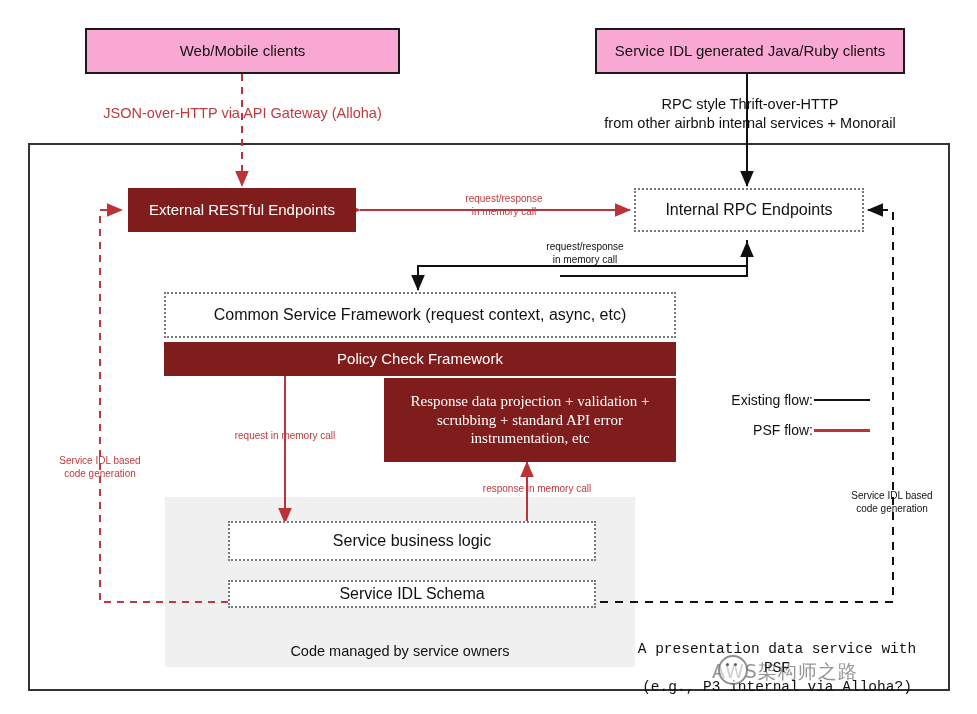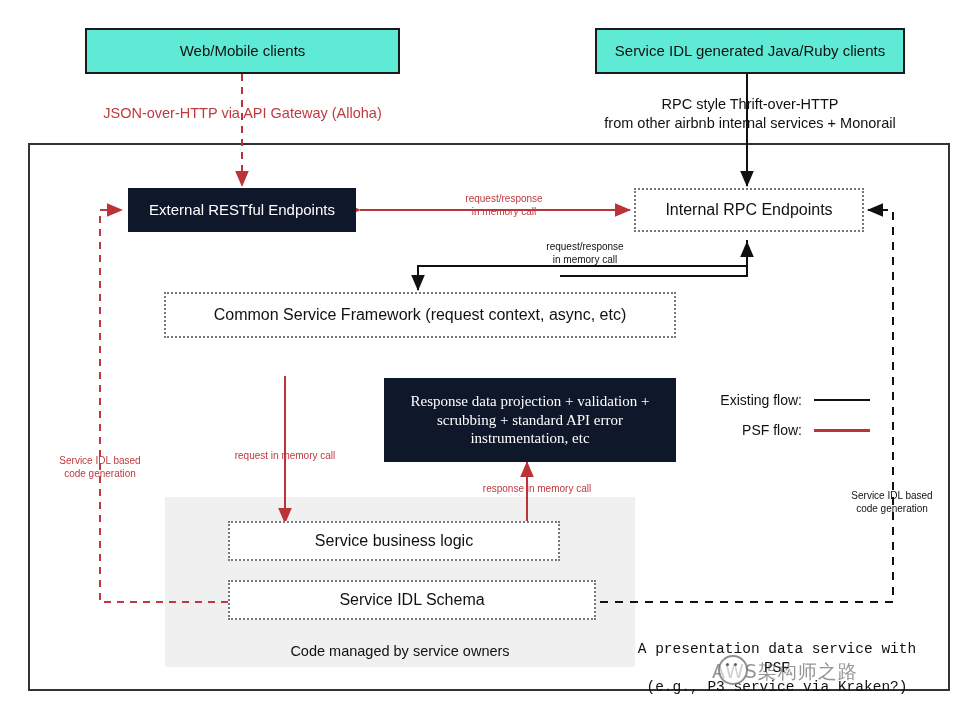--- a/index.html
+++ b/index.html
@@ -29,26 +29,26 @@
     position: absolute;
     box-sizing: border-box;
     display: flex;
     align-items: center;
     justify-content: center;
     text-align: center;
     line-height: 1.25;
   }
   .box-solid-black {
     border: 2px solid #1a1a1a;
-    background: #5eead4;
+    background: #f9a8d4;
     color: #111111;
     font-size: 15px;
   }
   .box-red {
-    background: #0f172a;
+    background: #7f1d1d;
     color: #ffffff;
     font-size: 15px;
   }
   .box-dotted {
     border: 2px dotted #777777;
     background: #ffffff;
     color: #111111;
     font-size: 16px;
   }
   .panel-gray {
@@ -67,21 +67,21 @@
   .legend {
     position: absolute;
     font-size: 14px;
     color: #111111;
     text-align: right;
   }
   .legend-row {
     display: flex;
     align-items: center;
     justify-content: flex-end;
-    gap: 12px;
+    gap: 1px;
     margin-bottom: 14px;
   }
   .legend-line {
     display: inline-block;
     width: 56px;
     height: 0;
   }
   .legend-line.black { border-top: 2.5px solid #111111; }
   .legend-line.red { border-top: 3px solid #b93338; }
   .outer-frame {
@@ -184,26 +184,29 @@
 
   <div class="label label-black" style="left:505px; top:240px; width:160px;">
     <div>request/response</div>
     <div>in memory call</div>
   </div>
 
   <div class="node box-dotted" style="left:164px; top:292px; width:512px; height:46px;">
     <span>Common Service Framework (request context, async, etc)</span>
   </div>
 
+  <div class="node box-red" style="left:164px; top:342px; width:512px; height:34px;">
+    <span>Policy Check Framework</span>
+  </div>
 
   <div class="node box-red" style="left:384px; top:378px; width:292px; height:84px; padding:0 14px;font-family:Liberation Serif, serif;">
     <span>Response data projection + validation + scrubbing + standard API error instrumentation, etc</span>
   </div>
 
-  <div class="label label-red" style="left:200px; top:449px; width:170px;">
+  <div class="label label-red" style="left:200px; top:429px; width:170px;">
     <span>request in memory call</span>
   </div>
 
   <div class="label label-red" style="left:447px; top:482px; width:180px;">
     <span>response in memory call</span>
   </div>
 
   <div class="label label-red" style="left:22px; top:454px; width:156px;">
     <div>Service IDL based</div>
     <div>code generation</div>
@@ -218,35 +221,35 @@
     <div class="legend-row">
       <span>Existing flow:</span>
       <span class="legend-line black"></span>
     </div>
     <div class="legend-row">
       <span>PSF flow:</span>
       <span class="legend-line red"></span>
     </div>
   </div>
 
-  <div class="node box-dotted" style="left:228px; top:521px; width:332px; height:40px;">
+  <div class="node box-dotted" style="left:228px; top:521px; width:368px; height:40px;">
     <span>Service business logic</span>
   </div>
 
-  <div class="node box-dotted" style="left:228px; top:580px; width:368px; height:40px;">
+  <div class="node box-dotted" style="left:228px; top:580px; width:368px; height:28px;">
     <span>Service IDL Schema</span>
   </div>
 
   <div class="label label-black label-lg" style="left:185px; top:642px; width:430px;">
     <span>Code managed by service owners</span>
   </div>
 
   <div class="label label-black label-lg" style="left:632px; top:640px; width:290px;font-family:Liberation Mono, monospace;">
     <div>A presentation data service with PSF</div>
-    <div>(e.g., P3 service via Kraken?)</div>
+    <div>(e.g., P3 internal via Alloha?)</div>
   </div>
 
   <div class="watermark" style="left:712px; top:659px;">
     <span>AWS架构师之路</span>
   </div>
   <div class="wm-circle" style="left:718px; top:655px;"></div>
   <div class="wm-dot" style="left:726px; top:663px;"></div>
   <div class="wm-dot" style="left:734px; top:663px;"></div>
 
 </div>

